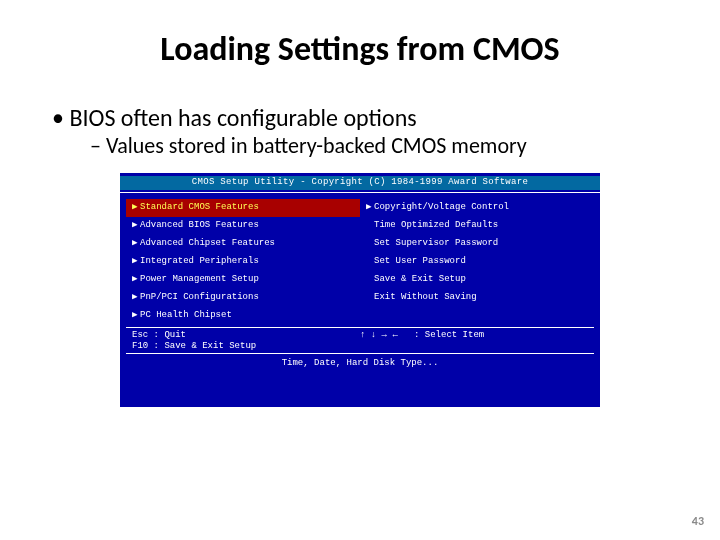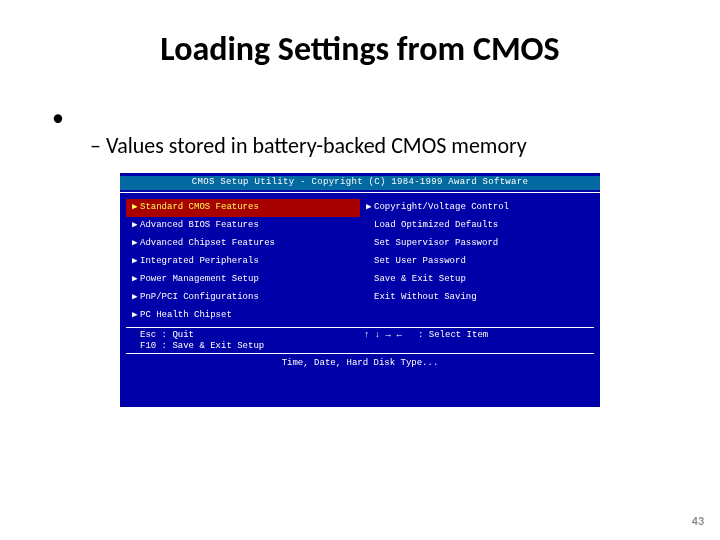--- a/index.html
+++ b/index.html
@@ -15,34 +15,35 @@
   .bios-wrap { margin-top: 14px; display: flex; justify-content: center; }
   .bios { width: 480px; height: 234px; background: #0000a8; color: #fff; font-family: "Courier New", monospace; font-size: 9px; line-height: 1.2; border-top: 3px solid #0000a8; }
   .bios-header { background: #0369a1; color: #fff; text-align: center; padding: 1px 0 2px; letter-spacing: 0.3px; }
   .bios-body { background: #0000a8; padding: 4px 6px 2px; }
   .bios-cols { display: flex; gap: 0; }
   .bios-col { width: 50%; }
   .bios-item { display: flex; align-items: center; height: 18px; padding-left: 6px; white-space: nowrap; }
   .bios-item .tri { display: inline-block; width: 8px; }
   .bios-item.selected { background: #a80000; color: #ffff55; }
   .bios-hr { border: none; border-top: 1px solid #fff; margin: 2px 0 2px; }
-  .bios-help { display: flex; padding: 0 6px; margin-left: 8px; }
+  .bios-help { display: flex; padding: 0 6px; }
   .bios-help .left { width: 50%; white-space: pre; }
   .bios-help .right { width: 50%; white-space: pre; }
   .bios-footer { text-align: center; padding: 2px 0 0; }
   .pagenum { position: absolute; right: 16px; bottom: 12px; font-size: 12px; color: #8a8a8a; font-weight: bold; }
 </style>
 </head>
 <body>
 
 <div class="slide">
   <h1 class="title">Loading Settings from CMOS</h1>
 
   <ul class="bullets">
     <li>
+      <span>BIOS often has configurable options</span>
       <ul class="sub">
         <li>
           <span>Values stored in battery-backed CMOS memory</span>
         </li>
       </ul>
     </li>
   </ul>
 
   <div class="bios-wrap">
     <div class="bios">
@@ -80,21 +81,21 @@
                 <span>PC Health Chipset</span>
               </div>
             </div>
           <div class="bios-col" id="bios-col-right">
               <div class="bios-item">
                 <span class="tri">▶</span>
                 <span>Copyright/Voltage Control</span>
               </div>
               <div class="bios-item">
                 <span class="tri"></span>
-                <span>Load Optimized Defaults</span>
+                <span>Time Optimized Defaults</span>
               </div>
               <div class="bios-item">
                 <span class="tri"></span>
                 <span>Set Supervisor Password</span>
               </div>
               <div class="bios-item">
                 <span class="tri"></span>
                 <span>Set User Password</span>
               </div>
               <div class="bios-item">

